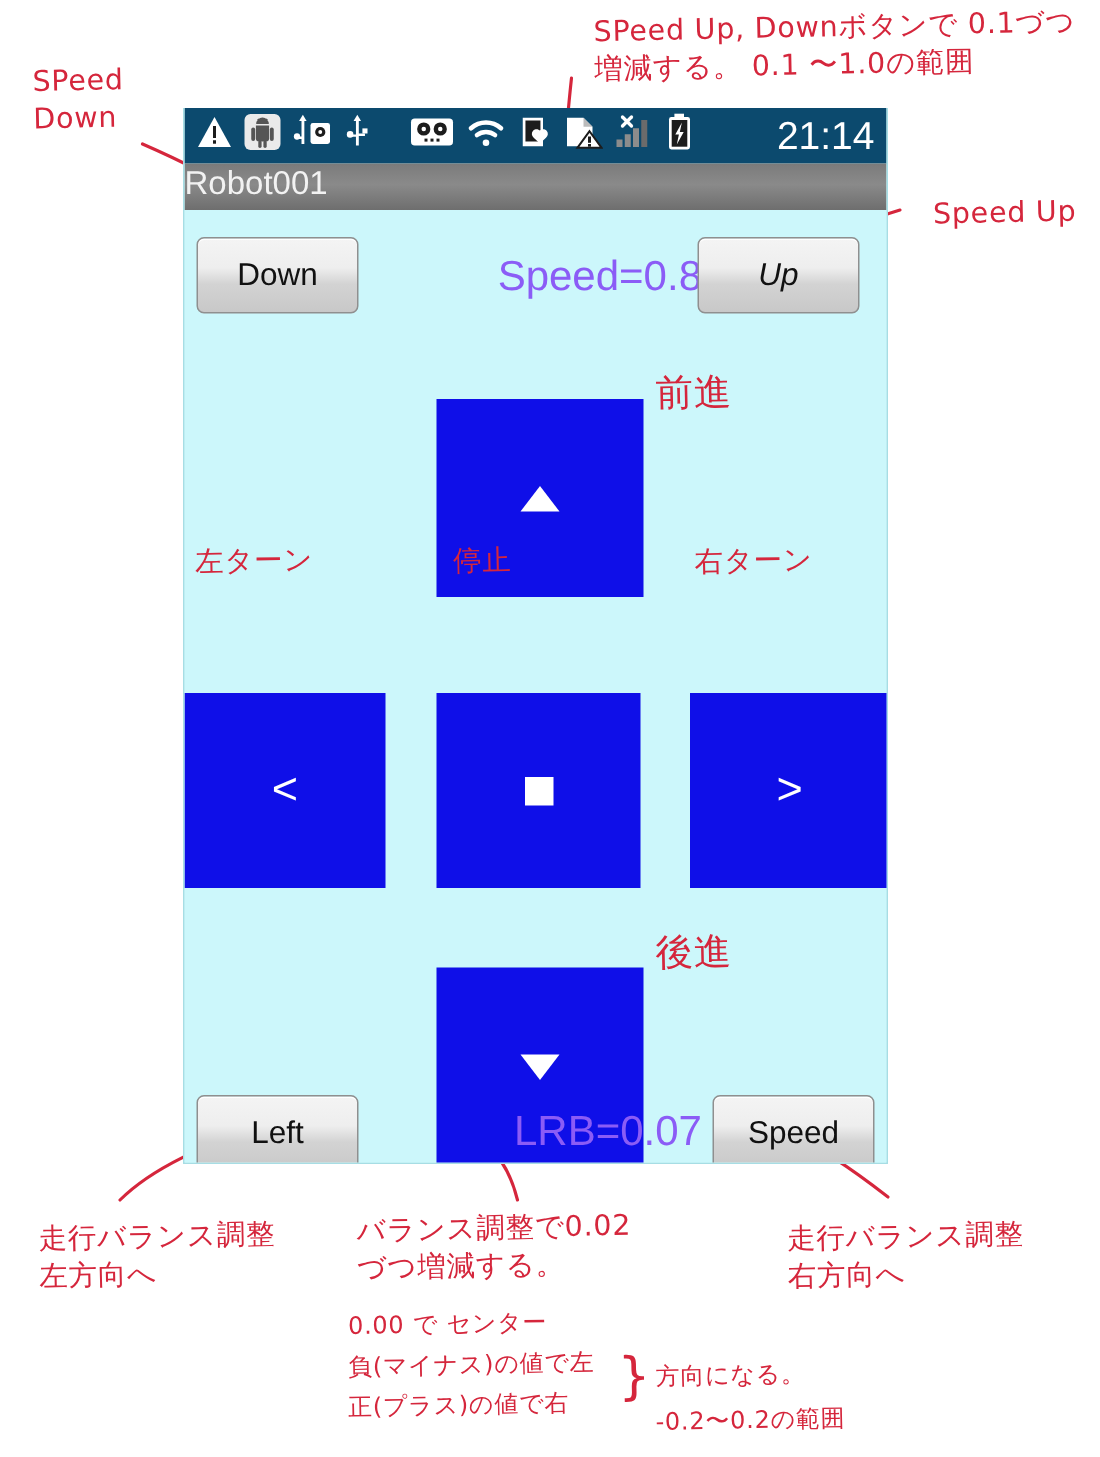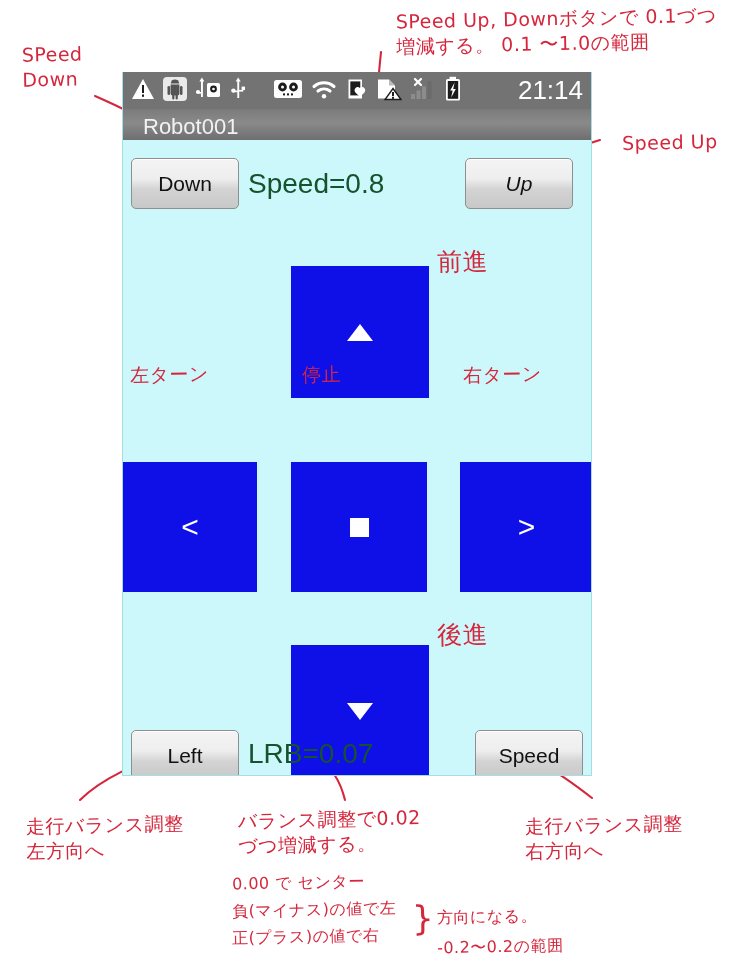--- a/index.html
+++ b/index.html
@@ -46,21 +46,21 @@
     box-sizing: border-box;
     border-left: 1px solid #a7dde4;
     border-right: 1px solid #a7dde4;
     border-bottom: 1px solid #a7dde4;
     overflow: hidden;
   }
 
   
   #statusbar {
     height: 37px;
-    background: #737373;
+    background: #0c4a6e;
     display: flex;
     align-items: center;
     padding: 0 6px 0 8px;
     box-sizing: border-box;
   }
   #statusbar .sb-icons {
     display: flex;
     align-items: center;
     gap: 7px;
     flex: 0 0 auto;
@@ -73,22 +73,22 @@
     font-family: "Liberation Sans", sans-serif;
     letter-spacing: 0px;
     padding-right: 2px;
   }
 
   
   #titlebar {
     height: 31px;
     background: linear-gradient(to bottom, #7b7b7b 0%, #8a8a8a 45%, #6e6e6e 100%);
     display: flex;
-    align-items: flex-end;
-    padding-left: 20px;
+    align-items: flex-start;
+    padding-left: 0;
     box-sizing: border-box;
   }
   #titlebar .title {
     color: #f2f2f2;
     font-size: 22px;
     font-family: "Liberation Sans", sans-serif;
   }
 
   
   #content {
@@ -113,23 +113,23 @@
     align-items: center;
     justify-content: center;
     cursor: pointer;
     box-sizing: border-box;
   }
 
   
   .readout {
     position: absolute;
     font-size: 28px;
-    color: #14532d;
-    font-family: "Liberation Sans", sans-serif;
-    text-align: left;
+    color: #8b5cf6;
+    font-family: "Liberation Sans", sans-serif;
+    text-align: right;
     width: 220px;
   }
 
   
   .pad {
     position: absolute;
     background: #0f0fe8;
     cursor: pointer;
     display: flex;
     align-items: center;

